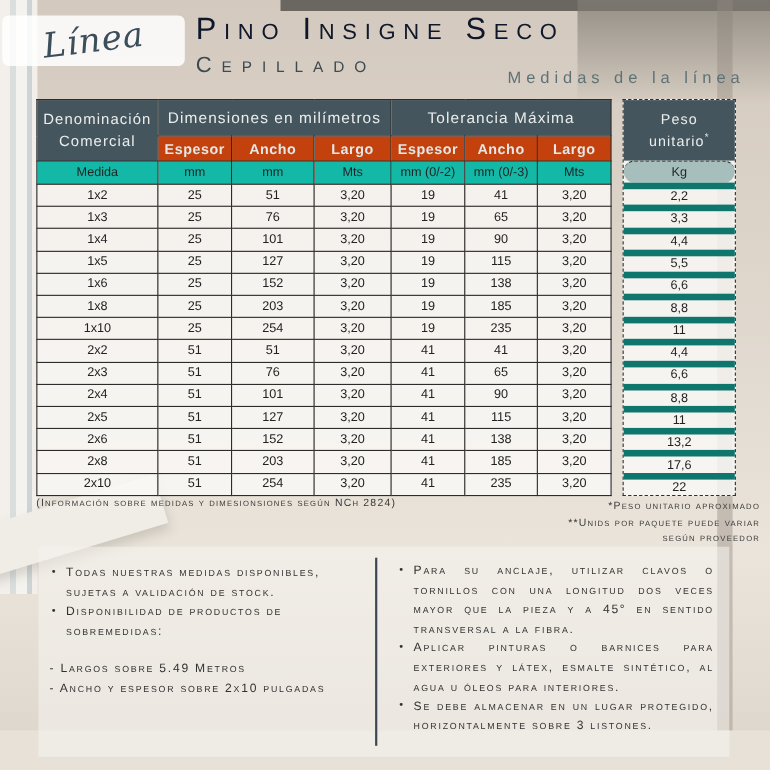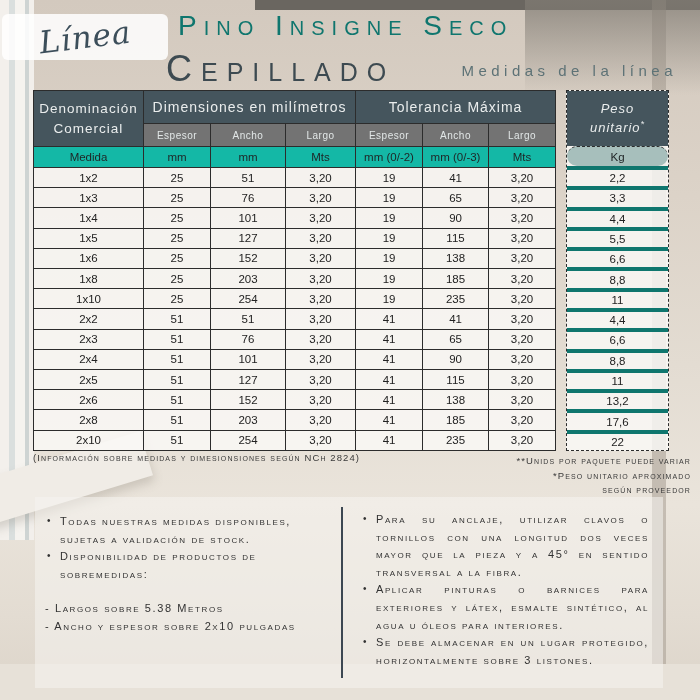--- a/index.html
+++ b/index.html
@@ -20,44 +20,44 @@
   .bg-sill{position:absolute;left:-20px;top:455px;width:170px;height:46px;background:#f0ece6;
     transform:rotate(-17deg);box-shadow:0 6px 10px rgba(120,110,100,.25);}
   .bg-floor{position:absolute;left:0;bottom:0;width:100%;height:36px;background:#e7e1d8;}
 
   
   .linea-box{position:absolute;left:2px;top:14px;width:166px;height:46px;background:rgba(255,255,255,.85);
     border-radius:6px;display:flex;align-items:center;justify-content:center;}
   .linea-text{font-family:"DejaVu Serif",serif;font-style:italic;font-size:31px;color:#3c4e5a;
     transform:rotate(-7deg);letter-spacing:1px;}
   .title-l1{position:absolute;left:178px;top:10px;font-variant:small-caps;font-size:28px;
-    letter-spacing:7px;color:#0f766e;white-space:nowrap;}
-  .title-l2{position:absolute;left:166px;top:48px;font-variant:small-caps;font-size:36px;
+    letter-spacing:7px;color:#0f172a;white-space:nowrap;}
+  .title-l2{position:absolute;left:178px;top:48px;font-variant:small-caps;font-size:20px;
     letter-spacing:9px;color:#3d4a51;white-space:nowrap;}
   .subtitle{position:absolute;right:23px;top:62px;font-size:15px;letter-spacing:4.5px;
     color:#5d7276;white-space:nowrap;}
 
   
   .table-wrap{position:absolute;left:33px;top:90px;display:flex;gap:10px;align-items:stretch;}
   table.main{width:522px;border-collapse:collapse;table-layout:fixed;}
   table.main th,table.main td{border:1px solid #2c2c2c;text-align:center;padding:0;overflow:hidden;white-space:nowrap;}
   th.grp{height:32px;background:#45555d;color:#eaeded;font-weight:normal;font-size:14px;letter-spacing:1px;}
-  th.sub{height:22px;background:#737373;color:#e2e7e7;font-weight:normal;font-size:10px;letter-spacing:.5px;}
+  th.sub{height:22px;background:#c2410c;color:#e2e7e7;font-weight:bold;font-size:13px;letter-spacing:.5px;}
   td.unit{height:20px;background:#14b8a6;color:#1f2425;font-size:11.5px;}
   table.main tbody td{height:19px;background:rgba(250,249,247,.82);color:#222;font-size:11.5px;}
 
   .peso-wrap{width:103px;height:361px;border:1px dashed #2c2c2c;box-sizing:border-box;
     display:flex;flex-direction:column;background:rgba(250,249,247,.82);}
   .peso-head{height:55px;background:#45555d;color:#eaeded;display:flex;flex-direction:column;
-    align-items:center;justify-content:center;font-size:13px;letter-spacing:1px;line-height:1.5;font-style:italic;}
+    align-items:center;justify-content:center;font-size:13px;letter-spacing:1px;line-height:1.5;}
   .peso-head sup{font-size:9px;}
   .peso-unit{height:20px;background:#a7bfbc;color:#1f2425;font-size:11.5px;display:flex;
     align-items:center;justify-content:center;border-top:1px dashed #2c2c2c;box-sizing:border-box;border-radius:10px;}
   .peso-row{flex:1;display:flex;align-items:center;justify-content:center;font-size:11.5px;color:#222;
-    border-top:4px solid #0f766e;box-sizing:border-box;}
+    border-top:6px solid #0f766e;box-sizing:border-box;}
 
   
   .fn-left{position:absolute;left:33px;top:452px;font-variant:small-caps;font-size:9.5px;
     letter-spacing:1.1px;color:#3a3a3a;}
   .fn-right{position:absolute;right:9px;top:454px;text-align:right;font-variant:small-caps;font-size:9.5px;
     letter-spacing:1.1px;color:#3a3a3a;line-height:1.55;}
 
   
   .panel{position:absolute;left:35px;top:497px;width:628px;height:191px;background:rgba(246,244,241,.55);
     display:flex;box-sizing:border-box;}
@@ -275,31 +275,31 @@
           <div class="peso-row">11</div>
           <div class="peso-row">13,2</div>
           <div class="peso-row">17,6</div>
           <div class="peso-row">22</div>
         </div>
     </div>
   </div>
 
   <div class="fn-left">(Información sobre medidas y dimesionsiones según NCh 2824)</div>
   <div class="fn-right">
+    <div>*Peso unitario aproximado</div>
     <div>**Unids por paquete puede variar</div>
-    <div>*Peso unitario aproximado</div>
     <div>según proveedor</div>
   </div>
 
   <div class="panel">
     <div class="col-left">
       <div class="note bullet">Todas nuestras medidas disponibles, sujetas a validación de stock.</div>
       <div class="note bullet">Disponibilidad de productos de sobremedidas:</div>
       <div class="spacer"></div>
-      <div class="note">- Largos sobre 5.38 Metros</div>
+      <div class="note">- Largos sobre 5.49 Metros</div>
       <div class="note">- Ancho y espesor sobre 2x10 pulgadas</div>
     </div>
     <div class="divider"></div>
     <div class="col-right">
       <div class="note bullet">Para su anclaje, utilizar clavos o tornillos con una longitud dos veces mayor que la pieza y a 45° en sentido transversal a la fibra.</div>
       <div class="note bullet">Aplicar pinturas o barnices para exteriores y látex, esmalte sintético, al agua u óleos para interiores.</div>
       <div class="note bullet">Se debe almacenar en un lugar protegido, horizontalmente sobre 3 listones.</div>
     </div>
   </div>
 

